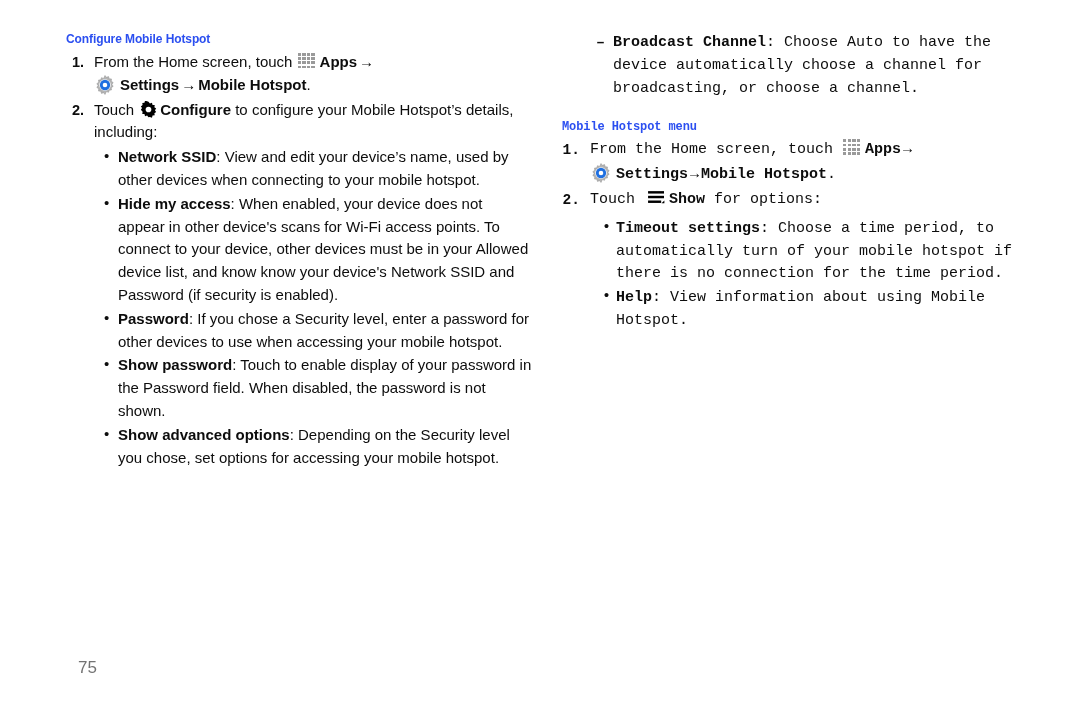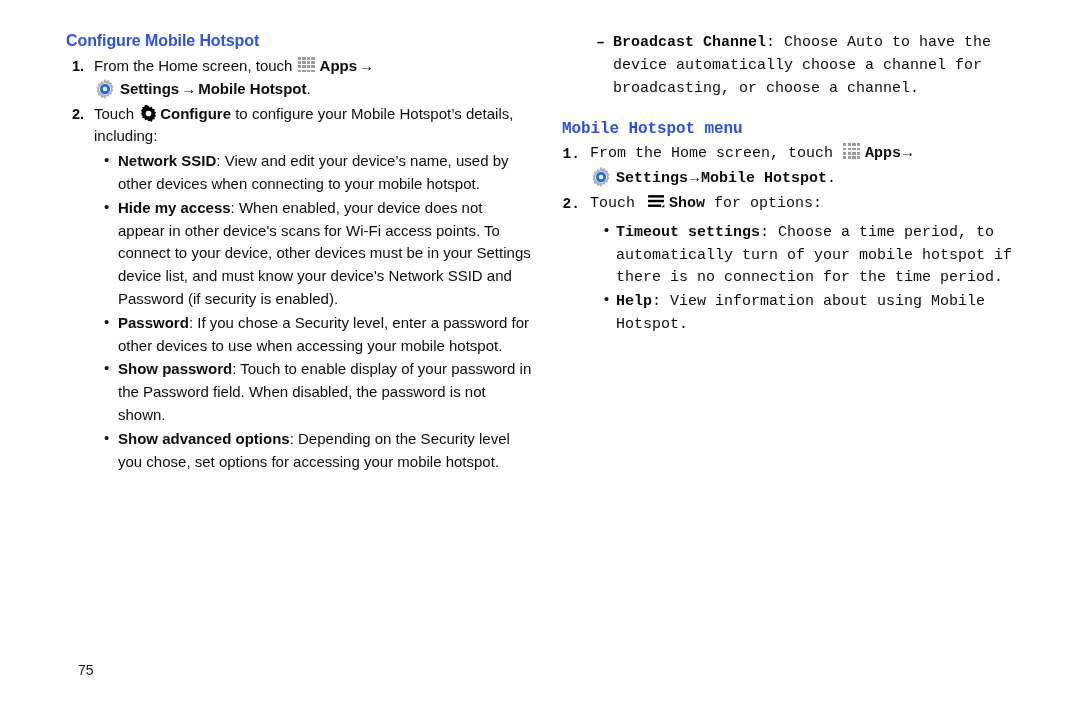--- a/index.html
+++ b/index.html
@@ -24,21 +24,21 @@
     position: absolute;
     top: 32px;
     width: 470px;
   }
   .col-left  { left: 62px; }
   .col-right { left: 558px; font-family: Liberation Mono, monospace; }
 
   .section-title {
     color: #2b4ff0;
     font-weight: bold;
-    font-size: 16px;
+    font-size: 12px;
     letter-spacing: -0.1px;
     margin: 0 0 5px 4px;
     font-stretch: condensed;
   }
   .section-title.spaced { margin-top: 20px; }
 
   
   .step {
     display: flex;
     align-items: flex-start;
@@ -143,22 +143,22 @@
   }
   .arrow {
     font-weight: bold;
     padding: 0 2px;
   }
 
   .page-number {
     position: absolute;
     left: 78px;
     bottom: 42px;
-    font-size: 14px;
-    color: #0f172a;
+    font-size: 17px;
+    color: #737373;
   }
 </style>
 </head>
 <body>
 
 <div class="page">
 
   <div class="column col-left">
 
     <div class="section-title">Configure Mobile Hotspot</div>
@@ -199,21 +199,21 @@
           </svg>
         </span><b>Configure</b><span> to configure your Mobile Hotspot’s details, including:</span>
       </div>
     </div>
 
     <ul class="bullets bullets-lvl1">
       <li class="bullet">
         <b>Network SSID</b><span>: View and edit your device’s name, used by other devices when connecting to your mobile hotspot.</span>
       </li>
       <li class="bullet">
-        <b>Hide my access</b><span>: When enabled, your device does not appear in other device's scans for Wi-Fi access points. To connect to your device, other devices must be in your Settings device list, and must know your device's Network SSID and Password (if security is enabled).</span>
+        <b>Hide my access</b><span>: When enabled, your device does not appear in other device's scans for Wi-Fi access points. To connect to your device, other devices must be in your Allowed device list, and know know your device's Network SSID and Password (if security is enabled).</span>
       </li>
       <li class="bullet">
         <b>Password</b><span>: If you chose a Security level, enter a password for other devices to use when accessing your mobile hotspot.</span>
       </li>
       <li class="bullet">
         <b>Show password</b><span>: Touch to enable display of your password in the Password field. When disabled, the password is not shown.</span>
       </li>
       <li class="bullet">
         <b>Show advanced options</b><span>: Depending on the Security level you chose, set options for accessing your mobile hotspot.</span>
       </li>

